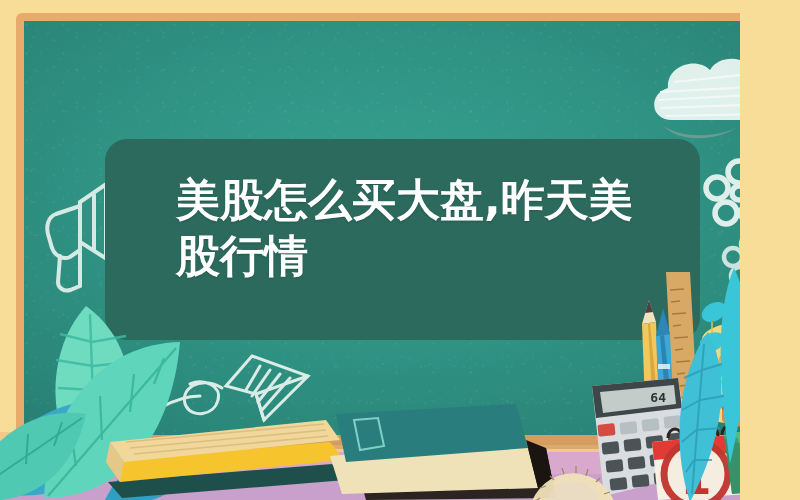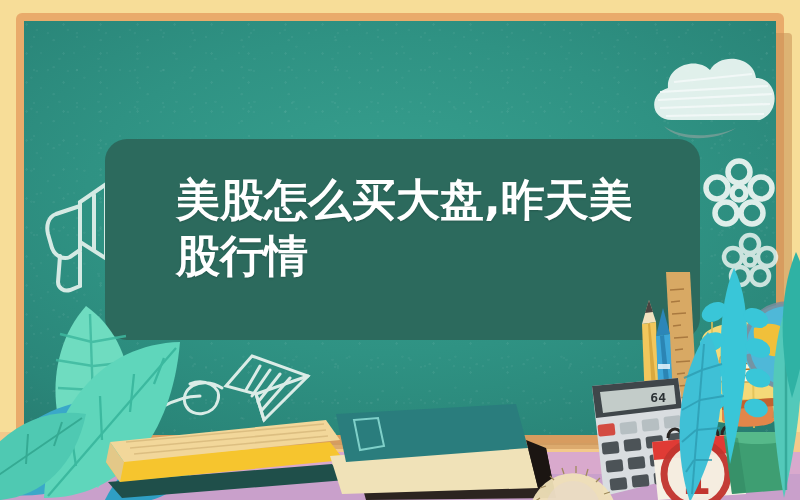--- a/index.html
+++ b/index.html
@@ -1,21 +1,21 @@
 <!DOCTYPE html>
 <html><head>
 <meta charset="utf-8">
 <style>
   html,body{margin:0;padding:0;}
   body{
     width:800px;height:500px;overflow:hidden;
     font-family:"DejaVu Sans","Liberation Sans",sans-serif;
     background:#f7dd98;
   }
-  .stage{position:relative;width:800px;height:500px;overflow:hidden;background:#a16207;}
+  .stage{position:relative;width:740px;height:500px;overflow:hidden;background:#a16207;}
 
   
   .page-bg{position:absolute;inset:0;background:#f7dd98;}
 
   
   .band-cream{position:absolute;left:0;top:432px;width:800px;height:26px;background:#f3c98b;}
   .band-pink{position:absolute;left:0;top:452px;width:800px;height:48px;background:#d9a9cd;}
   .band-pink2{position:absolute;left:0;top:474px;width:800px;height:26px;background:#c9a0cb;}
 
   

